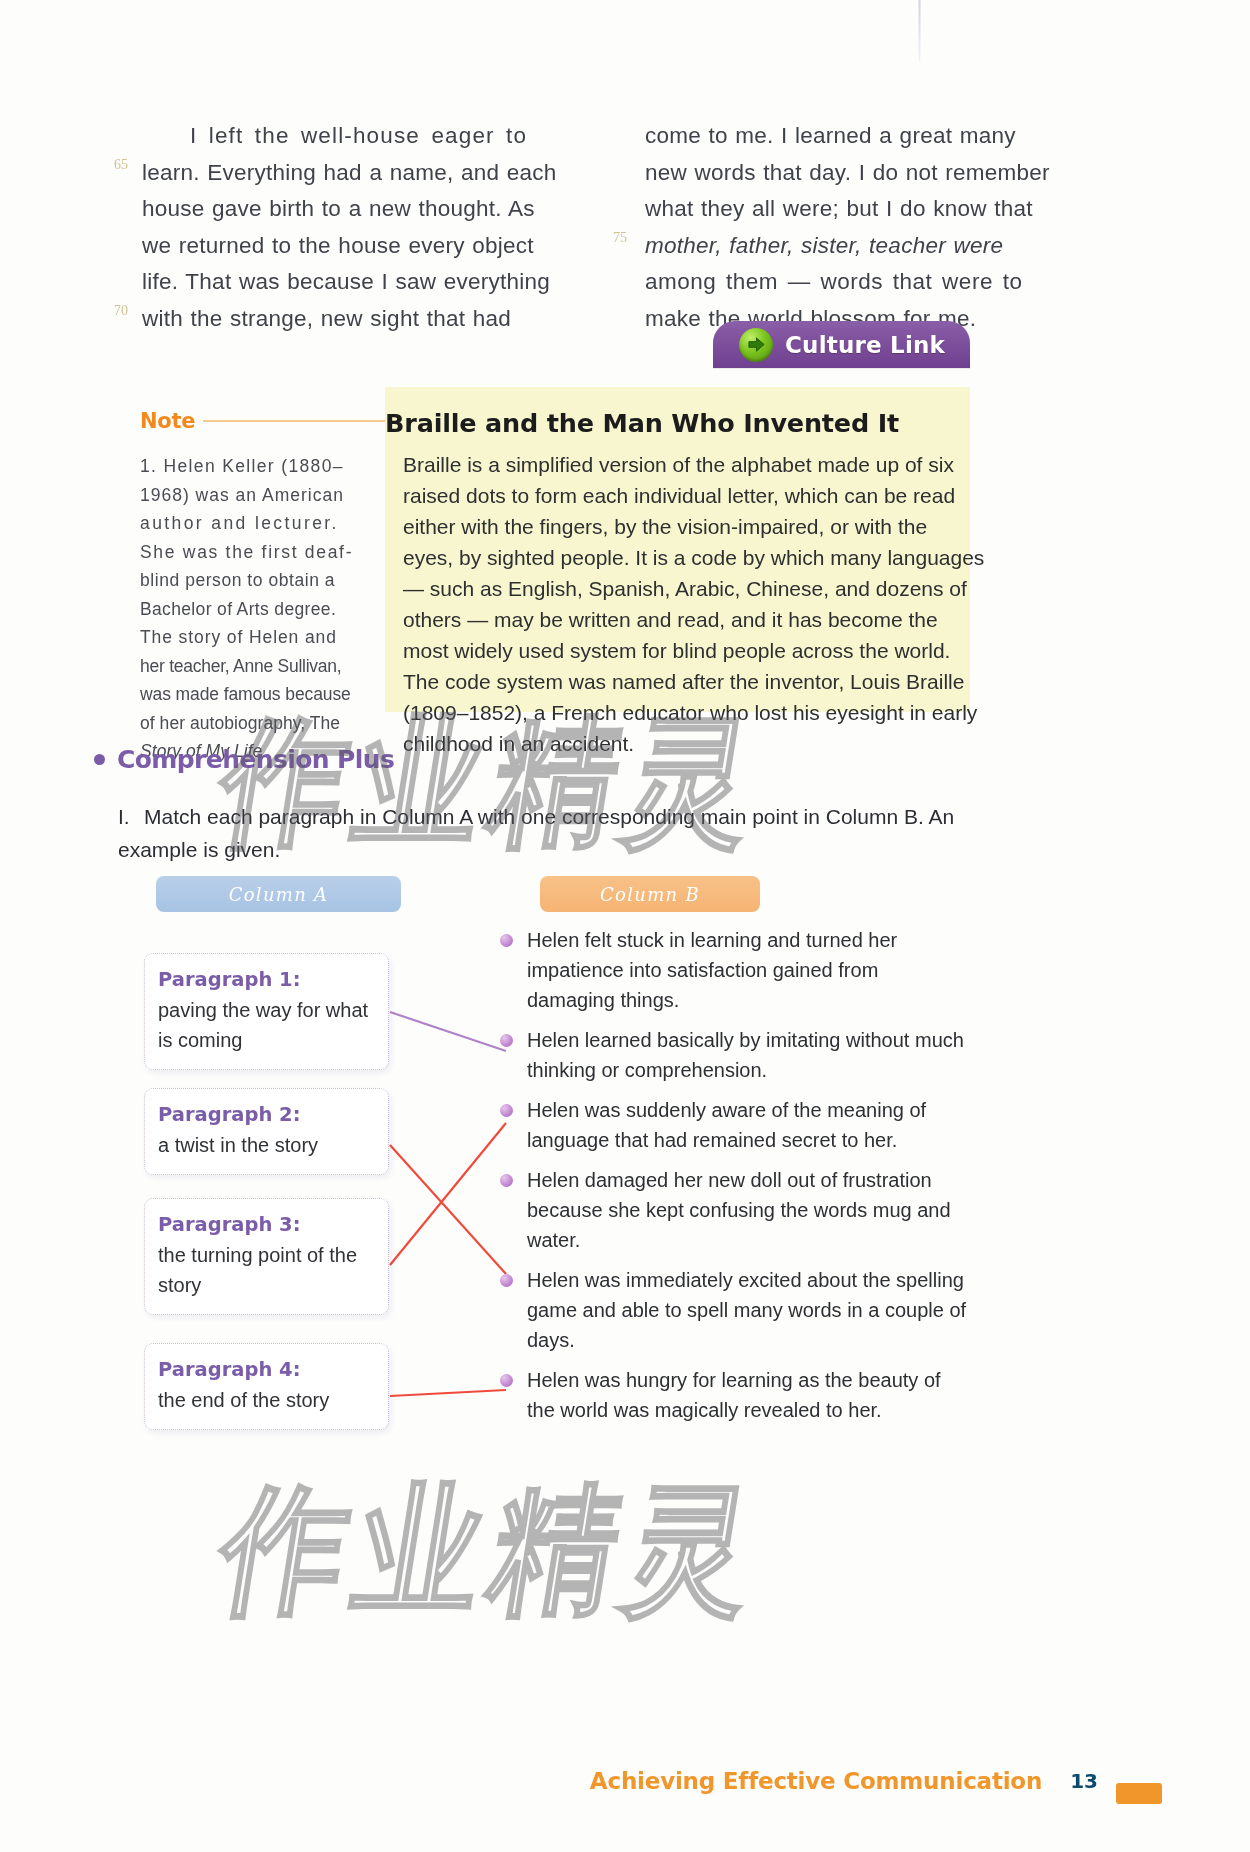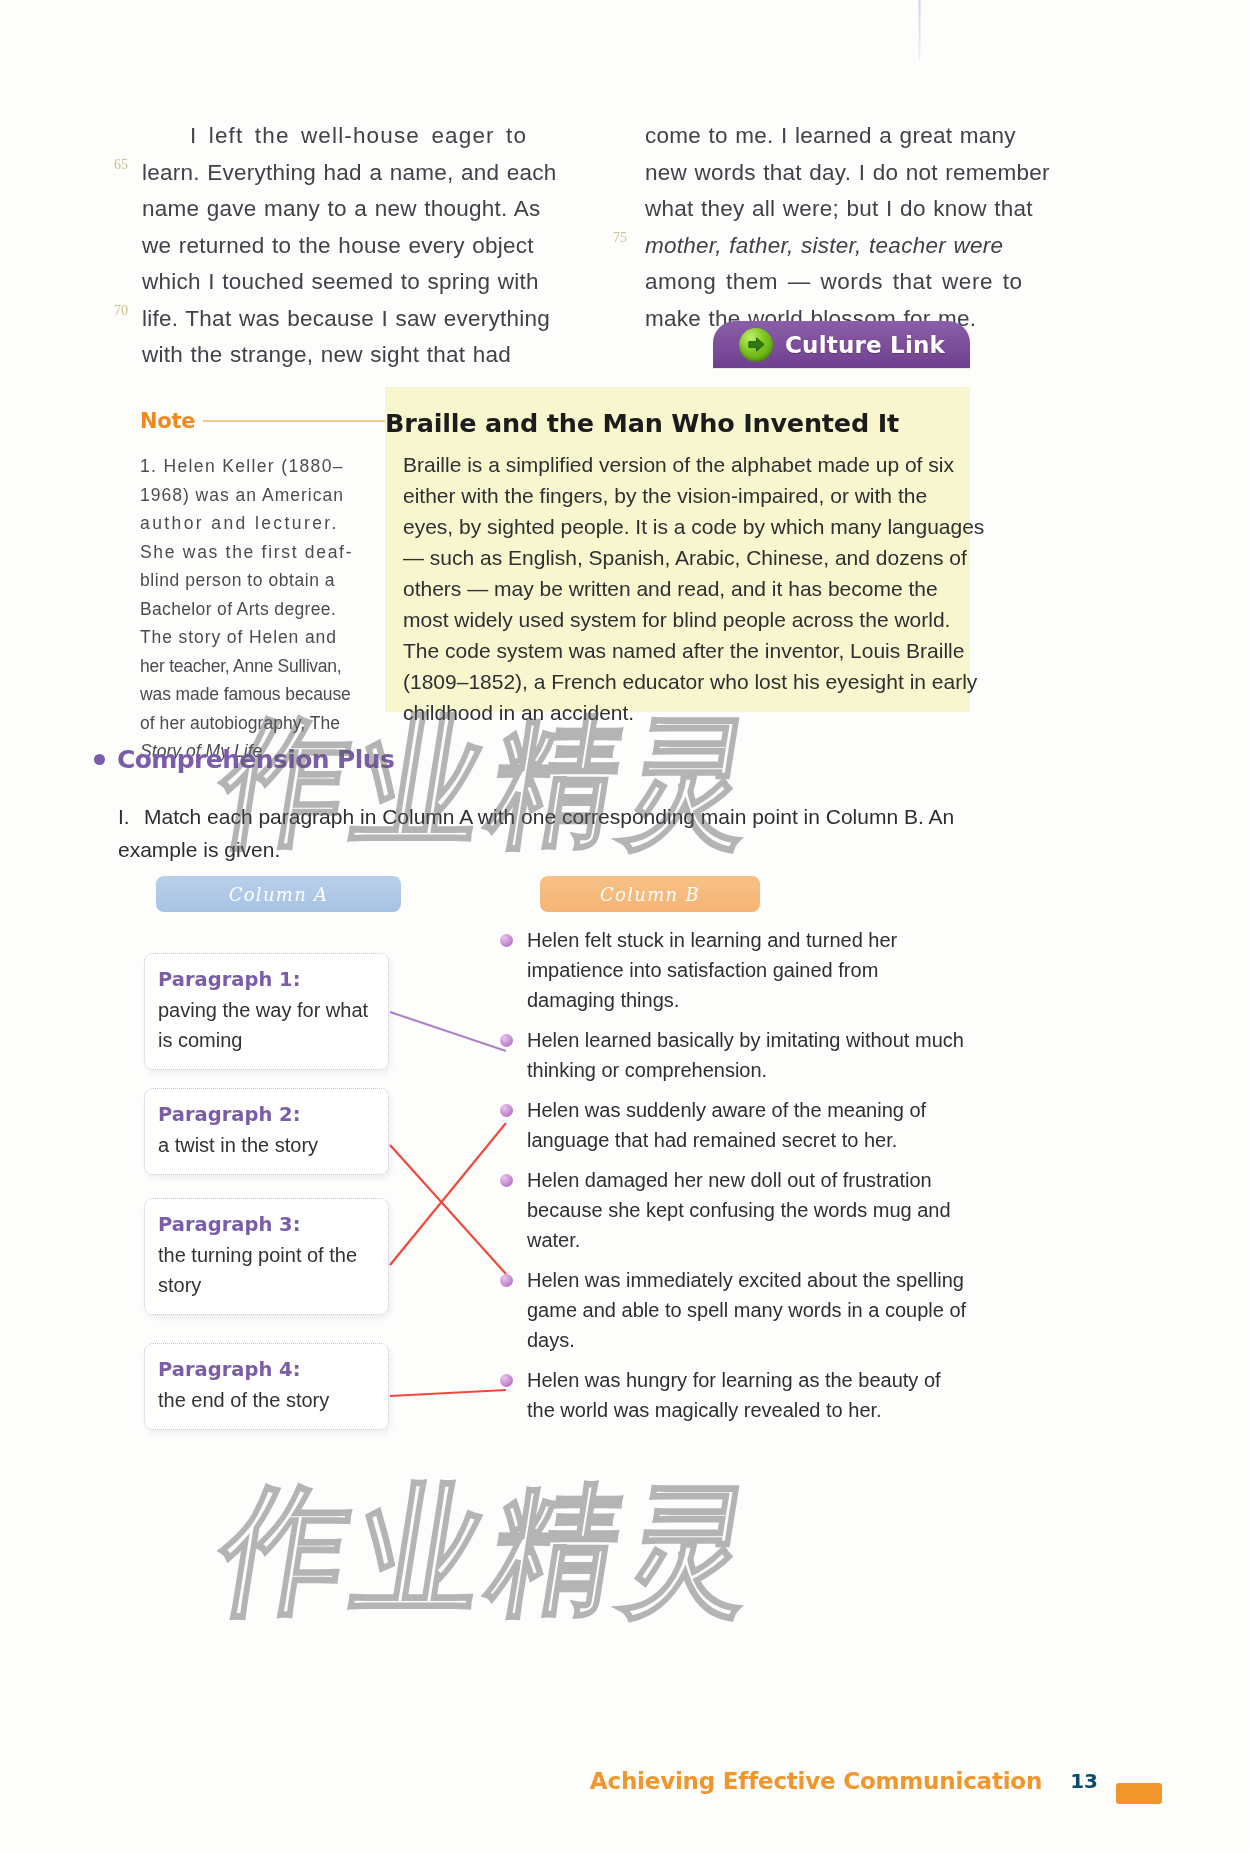--- a/index.html
+++ b/index.html
@@ -280,23 +280,22 @@
   <div class="edge-line2"></div>
   <div class="edge-line"></div>
 
   <div class="reading">
 
     <div class="col left">
       <div class="lnum n65">65</div>
       <div class="lnum n70">70</div>
       <div class="rline indent j1">I left the well-house eager to</div>
       <div class="rline j2">learn. Everything had a name, and each</div>
-      <div class="rline j2">name gave many to a new thought. As</div>
+      <div class="rline j2">house gave birth to a new thought. As</div>
       <div class="rline j2">we returned to the house every object</div>
-      <div class="rline j2">which I touched seemed to spring with</div>
       <div class="rline j2">life. That was because I saw everything</div>
       <div class="rline j2">with the strange, new sight that had</div>
     </div>
 
     <div class="col right">
       <div class="lnum n75">75</div>
       <div class="rline j2">come to me. I learned a great many</div>
       <div class="rline j2">new words that day. I do not remember</div>
       <div class="rline j2">what they all were; but I do know that</div>
       <div class="rline j2 ital">mother, father, sister, teacher were</div>
@@ -331,20 +330,21 @@
         <path d="M2 7 L10 7 L10 3 L18 10 L10 17 L10 13 L2 13 Z" fill="#2f7a0c" stroke="#215c06" stroke-width="1"></path>
       </svg>
     </div>
     <div class="ct-label">Culture Link</div>
   </div>
 
   <div class="culture-box">
     <div class="culture-title">Braille and the Man Who Invented It</div>
     <div class="culture-text">
       <span class="cl">Braille is a simplified version of the alphabet made up of six</span>
+      <span class="cl">raised dots to form each individual letter, which can be read</span>
       <span class="cl">either with the fingers, by the vision-impaired, or with the</span>
       <span class="cl">eyes, by sighted people. It is a code by which many languages</span>
       <span class="cl">— such as English, Spanish, Arabic, Chinese, and dozens of</span>
       <span class="cl">others — may be written and read, and it has become the</span>
       <span class="cl">most widely used system for blind people across the world.</span>
       <span class="cl">The code system was named after the inventor, Louis Braille</span>
       <span class="cl">(1809–1852), a French educator who lost his eyesight in early</span>
       <span class="cl">childhood in an accident.</span>
     </div>
   </div>

